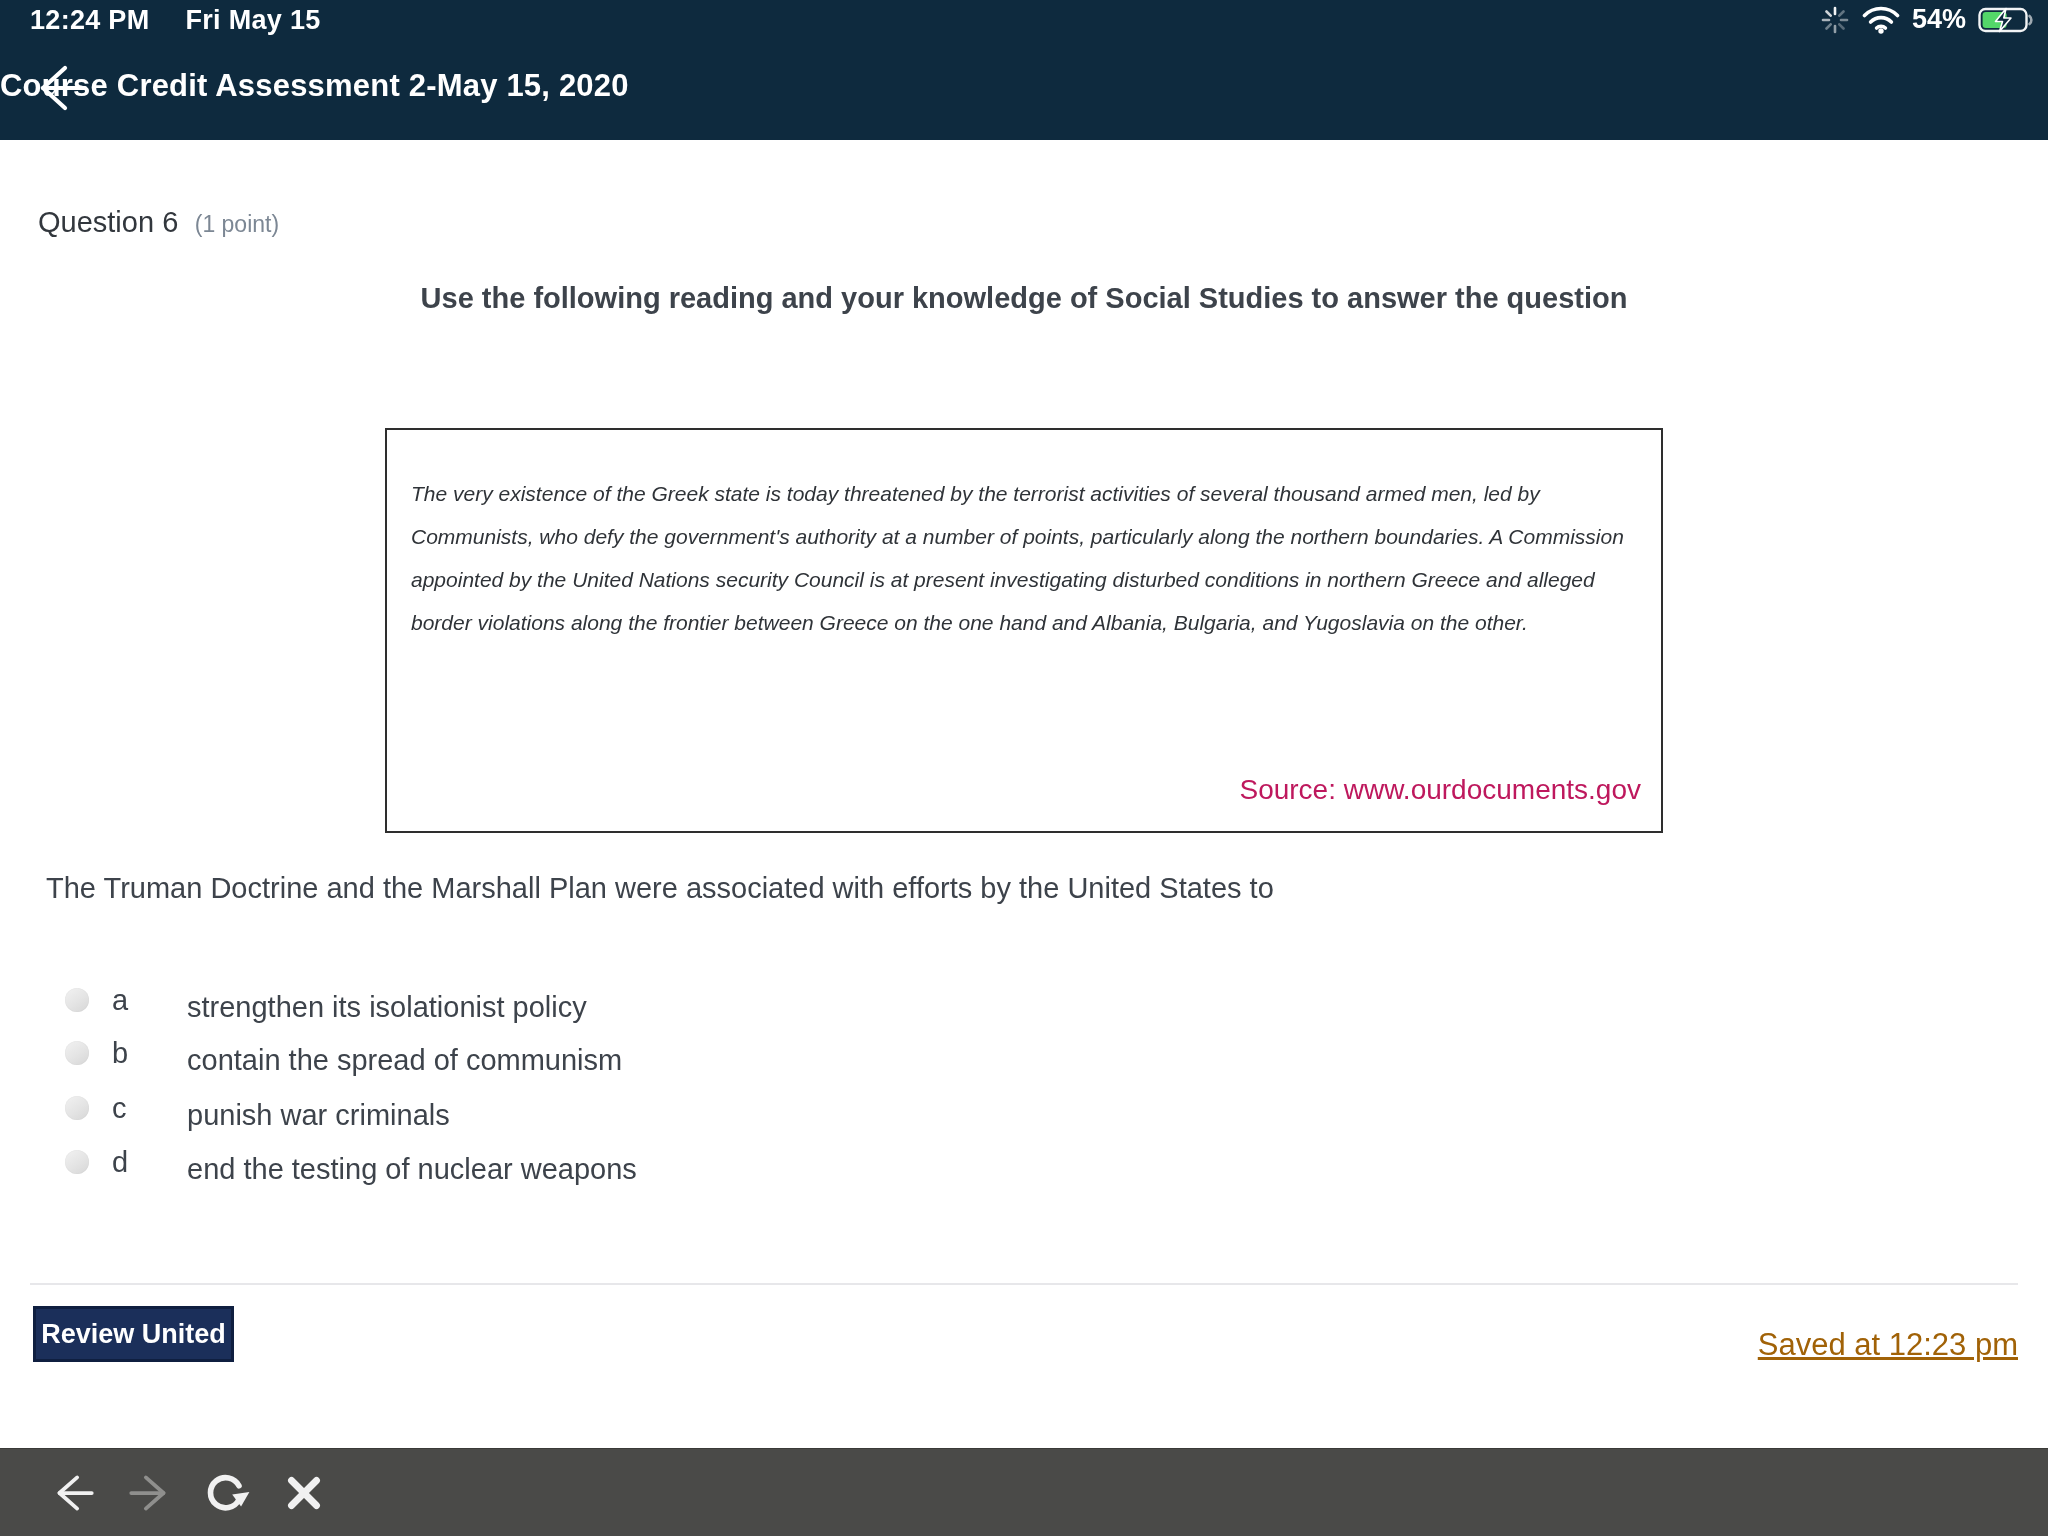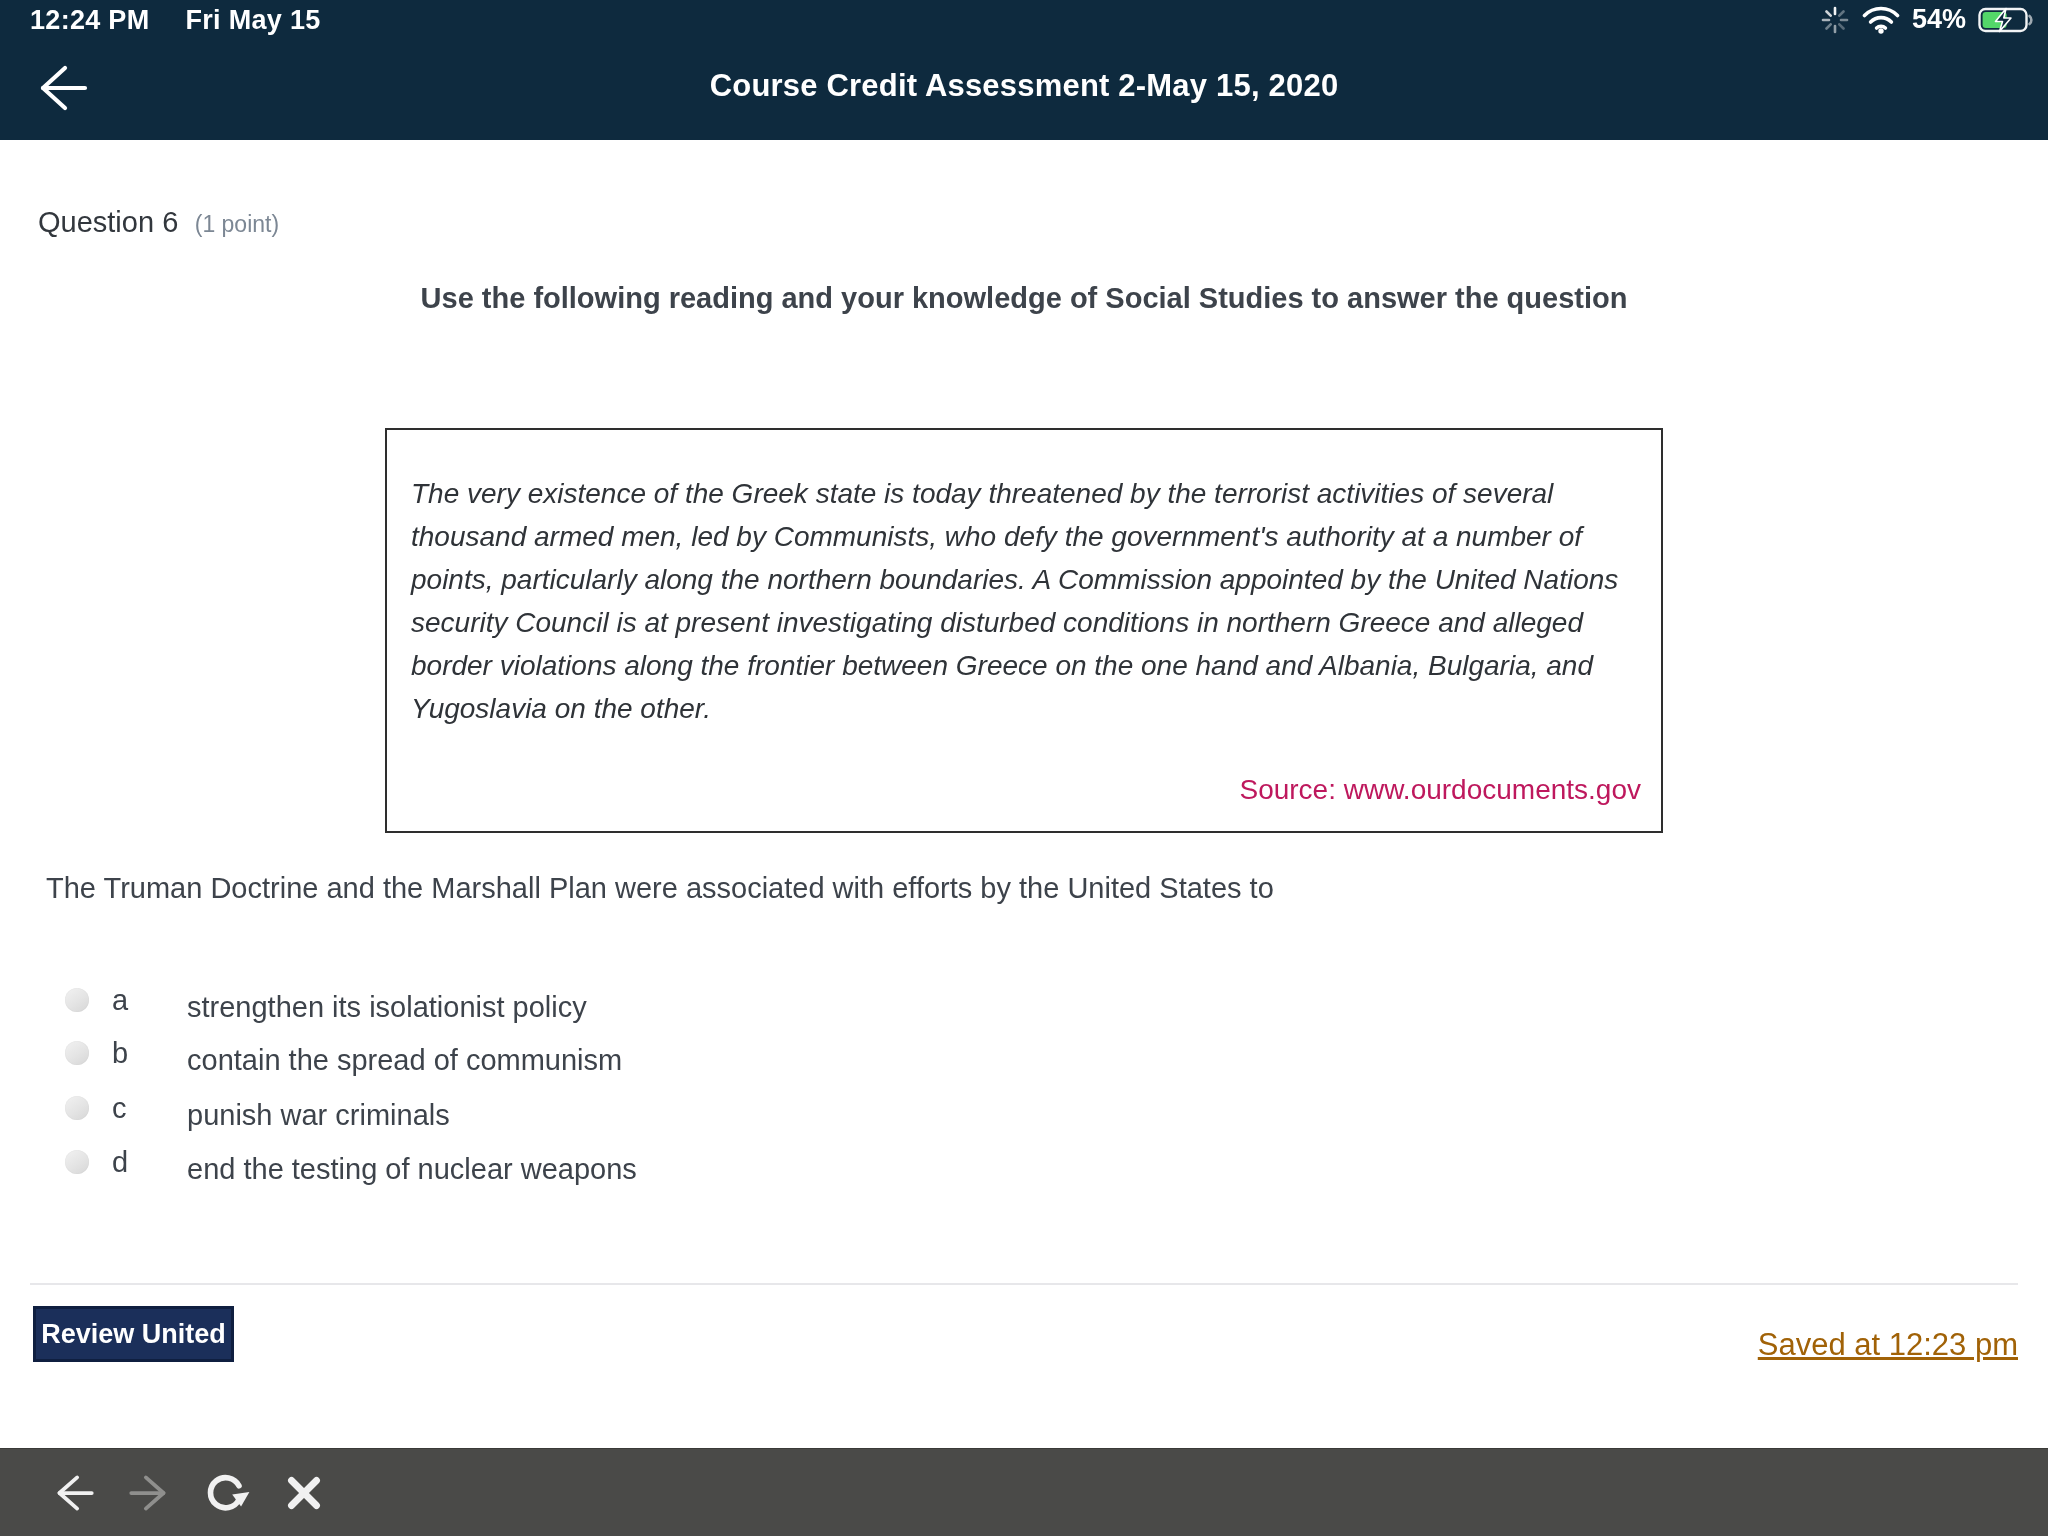--- a/index.html
+++ b/index.html
@@ -26,41 +26,41 @@
     display: flex; gap: 12px; align-items: center;
     color: #ffffff; font-size: 27px; font-weight: bold;
   }
   .status-right svg { display: block; }
   .back-btn {
     position: absolute; top: 58px; left: 30px; width: 64px; height: 62px;
     background: transparent; border: none; cursor: pointer; padding: 0;
   }
   .hdr-title {
     position: absolute; top: 68px; left: 0; width: 100%;
-    text-align: center; color: #ffffff;
+    color: #ffffff;
     font-size: 31px; font-weight: bold; letter-spacing: 0.2px;
   }
 
   
   .q-label-row { position: absolute; top: 206px; left: 38px; }
   .q-label { font-size: 29px; font-weight: normal; color: #32373d; }
   .q-points { font-size: 23px; color: #7c8794; margin-left: 12px; }
 
   .q-instruction {
     position: absolute; top: 282px; left: 0; width: 100%;
     text-align: center; font-size: 29px; font-weight: bold; color: #3d434b;
   }
 
   .passage-box {
     position: absolute; left: 385px; top: 428px; width: 1278px; height: 405px;
     border: 2px solid #2e2e2e; background: #ffffff;
     padding: 42px 24px 0 24px;
   }
   .passage-text {
-    font-size: 28px; font-style: italic; line-height: 43px; color: #2f3338;
+    font-size: 21px; font-style: italic; line-height: 43px; color: #2f3338;
   }
   .passage-source {
     position: absolute; right: 20px; top: 344px;
     font-size: 28px; color: #be185d;
   }
 
   .q-stem {
     position: absolute; left: 46px; top: 872px;
     font-size: 29px; color: #3d434b;
   }

